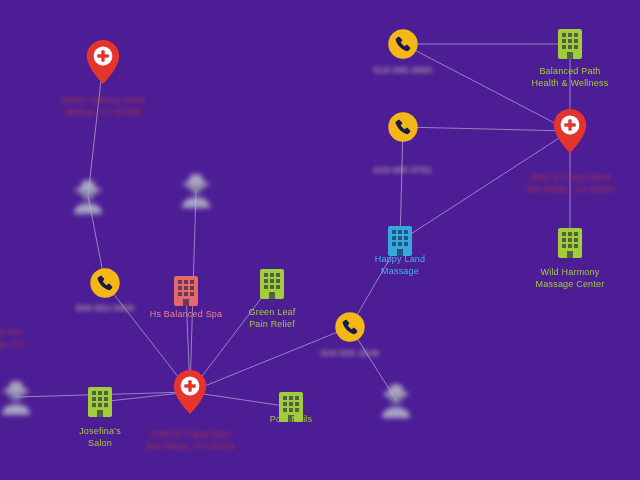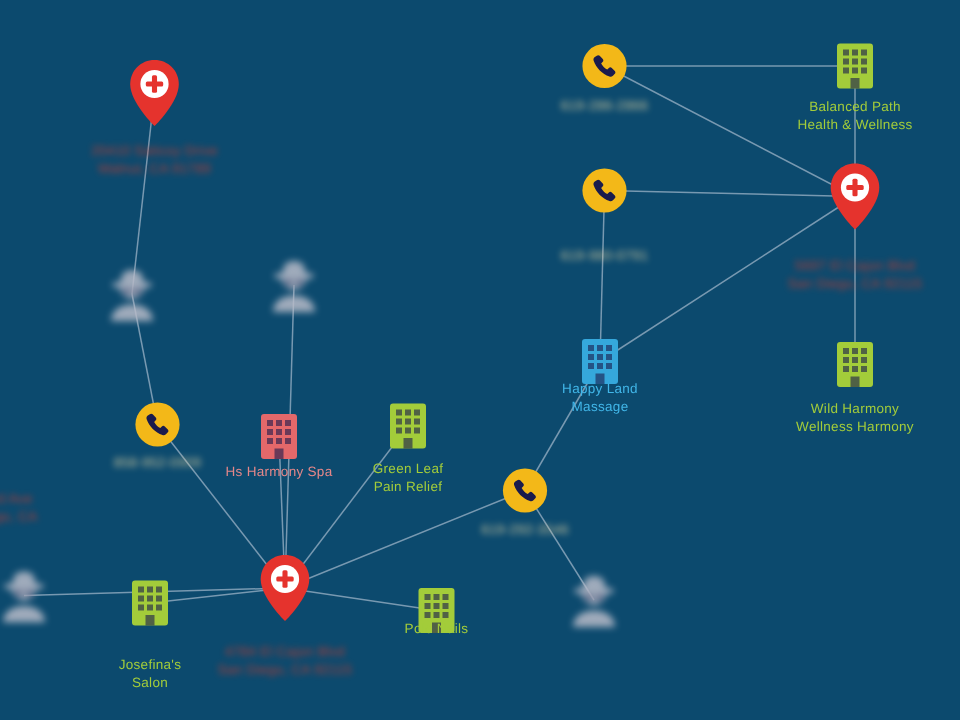--- a/index.html
+++ b/index.html
@@ -1,19 +1,19 @@
 <!DOCTYPE html>
 <html><head>
 <meta charset="utf-8">
 <style>
   html,body{margin:0;padding:0;background:#0e0f33;}
   #canvas{
     position:relative;
     width:640px;height:480px;
-    background:#0c4a6e;
+    background:#4c1d95;
     overflow:hidden;
     font-family:"Liberation Sans", sans-serif;
   }
   #edge-layer{position:absolute;left:0;top:0;width:640px;height:480px;}
   #node-layer{position:absolute;left:0;top:0;width:640px;height:480px;}
   .node{position:absolute;width:0;height:0;}
   .node .icon{position:absolute;left:0;top:0;transform:translate(-50%,-50%);}
   .node-label{
     position:absolute;left:0;
     transform:translateX(-50%);
@@ -162,21 +162,21 @@
       <rect x="6" y="11" width="4" height="4"></rect>
             <rect x="12" y="11" width="4" height="4"></rect>
             <rect x="18" y="11" width="4" height="4"></rect>
       <rect x="6" y="17" width="4" height="4"></rect>
             <rect x="12" y="17" width="4" height="4"></rect>
             <rect x="18" y="17" width="4" height="4"></rect>
       <rect x="11" y="24" width="6" height="7"></rect>
     </g>
   </svg>
         <div class="node-label" style="top: 23px; color: rgb(163, 204, 58);">Wild Harmony
-Wellness Harmony</div>
+Massage Center</div>
       </div>
       <div class="node" style="left: 105px; top: 283px;">
         <svg class="icon" width="31" height="31" viewBox="0 0 32 32">
     <circle cx="16" cy="16" r="15.2" fill="#f3b818"></circle>
     <path d="M10.7 9.0c.55-.55 1.45-.55 2 0l2.1 2.1c.55.55.55 1.45 0 2l-1.1 1.1c.95 1.8 2.4 3.25 4.2 4.2l1.1-1.1c.55-.55 1.45-.55 2 0l2.1 2.1c.55.55.55 1.45 0 2l-1.3 1.3c-.62.62-1.55.84-2.38.54-5.1-1.85-9.02-5.77-10.87-10.87-.3-.83-.08-1.76.54-2.38z" fill="#1a1b4d"></path>
   </svg>
         <div class="node-label blurred" style="top: 19px; color: rgb(217, 207, 160);">858-952-0909</div>
       </div>
       <div class="node" style="left: 186px; top: 291px;">
         <svg class="icon" width="28" height="32" viewBox="0 0 28 32">
@@ -187,21 +187,21 @@
             <rect x="18" y="5" width="4" height="4"></rect>
       <rect x="6" y="11" width="4" height="4"></rect>
             <rect x="12" y="11" width="4" height="4"></rect>
             <rect x="18" y="11" width="4" height="4"></rect>
       <rect x="6" y="17" width="4" height="4"></rect>
             <rect x="12" y="17" width="4" height="4"></rect>
             <rect x="18" y="17" width="4" height="4"></rect>
       <rect x="11" y="24" width="6" height="7"></rect>
     </g>
   </svg>
-        <div class="node-label" style="top: 17px; color: rgb(229, 135, 137);">Hs Harmony Spa</div>
+        <div class="node-label" style="top: 17px; color: rgb(229, 135, 137);">Hs Balanced Spa</div>
       </div>
       <div class="node" style="left: 272px; top: 284px;">
         <svg class="icon" width="28" height="32" viewBox="0 0 28 32">
     <rect class="building-body" x="2" y="1" width="24" height="30" rx="2" fill="#a3cc3a"></rect>
     <g fill="#1a1b4d" opacity="0.6">
       <rect x="6" y="5" width="4" height="4"></rect>
             <rect x="12" y="5" width="4" height="4"></rect>
             <rect x="18" y="5" width="4" height="4"></rect>
       <rect x="6" y="11" width="4" height="4"></rect>
             <rect x="12" y="11" width="4" height="4"></rect>
@@ -241,21 +241,21 @@
             <rect x="18" y="5" width="4" height="4"></rect>
       <rect x="6" y="11" width="4" height="4"></rect>
             <rect x="12" y="11" width="4" height="4"></rect>
             <rect x="18" y="11" width="4" height="4"></rect>
       <rect x="6" y="17" width="4" height="4"></rect>
             <rect x="12" y="17" width="4" height="4"></rect>
             <rect x="18" y="17" width="4" height="4"></rect>
       <rect x="11" y="24" width="6" height="7"></rect>
     </g>
   </svg>
-        <div class="node-label" style="top: 23px; color: rgb(163, 204, 58); margin-top: 12px;">Josefina's
+        <div class="node-label" style="top: 23px; color: rgb(163, 204, 58);">Josefina's
 Salon</div>
       </div>
       <div class="node" style="left: 291px; top: 407px;">
         <svg class="icon" width="28" height="32" viewBox="0 0 28 32">
     <rect class="building-body" x="2" y="1" width="24" height="30" rx="2" fill="#a3cc3a"></rect>
     <g fill="#1a1b4d" opacity="0.6">
       <rect x="6" y="5" width="4" height="4"></rect>
             <rect x="12" y="5" width="4" height="4"></rect>
             <rect x="18" y="5" width="4" height="4"></rect>
       <rect x="6" y="11" width="4" height="4"></rect>

